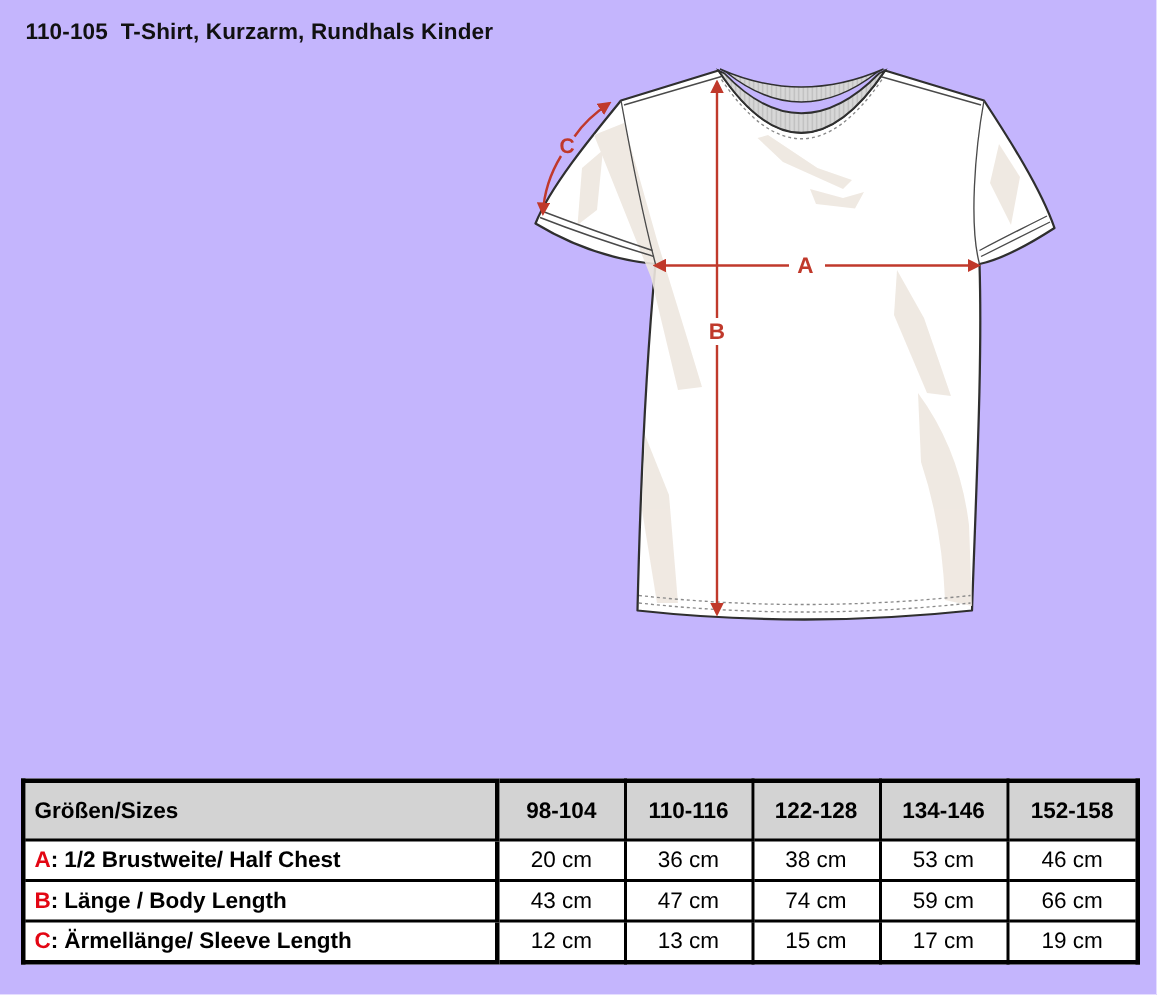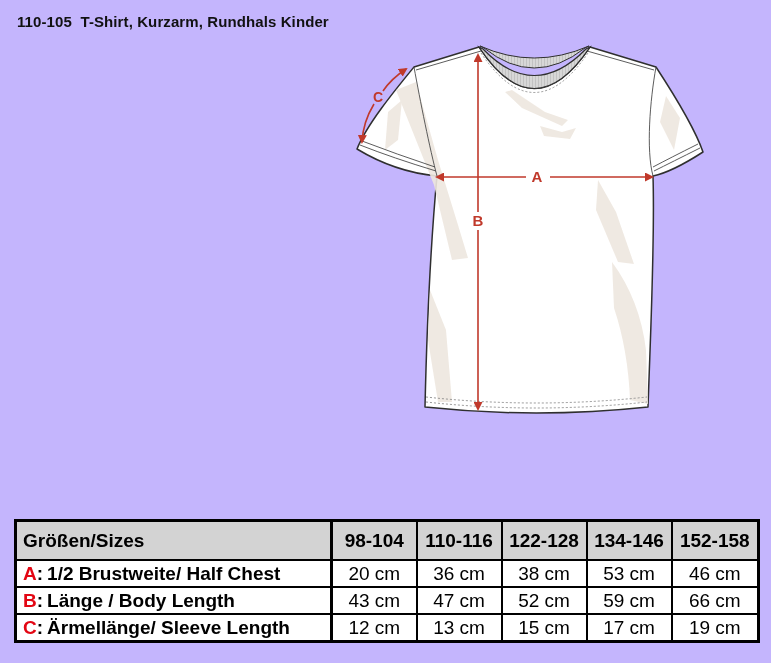--- a/index.html
+++ b/index.html
@@ -12,21 +12,21 @@
     color:#111;white-space:pre;letter-spacing:0.1px;
   }
   .diagram{position:absolute;left:330px;top:25px;width:400px;height:430px;}
 
   table.size-table{
     position:absolute;left:14px;top:519px;width:743px;
     border-collapse:collapse;table-layout:fixed;background:#fff;
     border:3px solid #000;
   }
   .size-table th,.size-table td{
-    border:2px solid #000;font-size:19px;color:#000;text-align:center;
+    border:2px solid #000;font-size:15px;color:#000;text-align:center;
     padding:0;overflow:hidden;white-space:nowrap;
   }
   .size-table thead th{
     background:#d3d3d3;height:37px;font-weight:bold;
   }
   .size-table tbody td{height:25px;font-weight:normal;}
   .size-table .label-cell{
     text-align:left;padding-left:6px;font-weight:bold;border-right:3px solid #000;
   }
   .size-table tbody .label-cell .letter{color:#e30613;font-weight:bold;}
@@ -141,21 +141,21 @@
         <td>38 cm</td>
         <td>53 cm</td>
         <td>46 cm</td>
       </tr>
       <tr>
         <td class="label-cell">
           <span class="letter">B</span><span class="sep">:</span><span class="lbl-text">Länge / Body Length</span>
         </td>
         <td>43 cm</td>
         <td>47 cm</td>
-        <td>52 cm</td>
+        <td>74 cm</td>
         <td>59 cm</td>
         <td>66 cm</td>
       </tr>
       <tr>
         <td class="label-cell">
           <span class="letter">C</span><span class="sep">:</span><span class="lbl-text">Ärmellänge/ Sleeve Length</span>
         </td>
         <td>12 cm</td>
         <td>13 cm</td>
         <td>15 cm</td>

